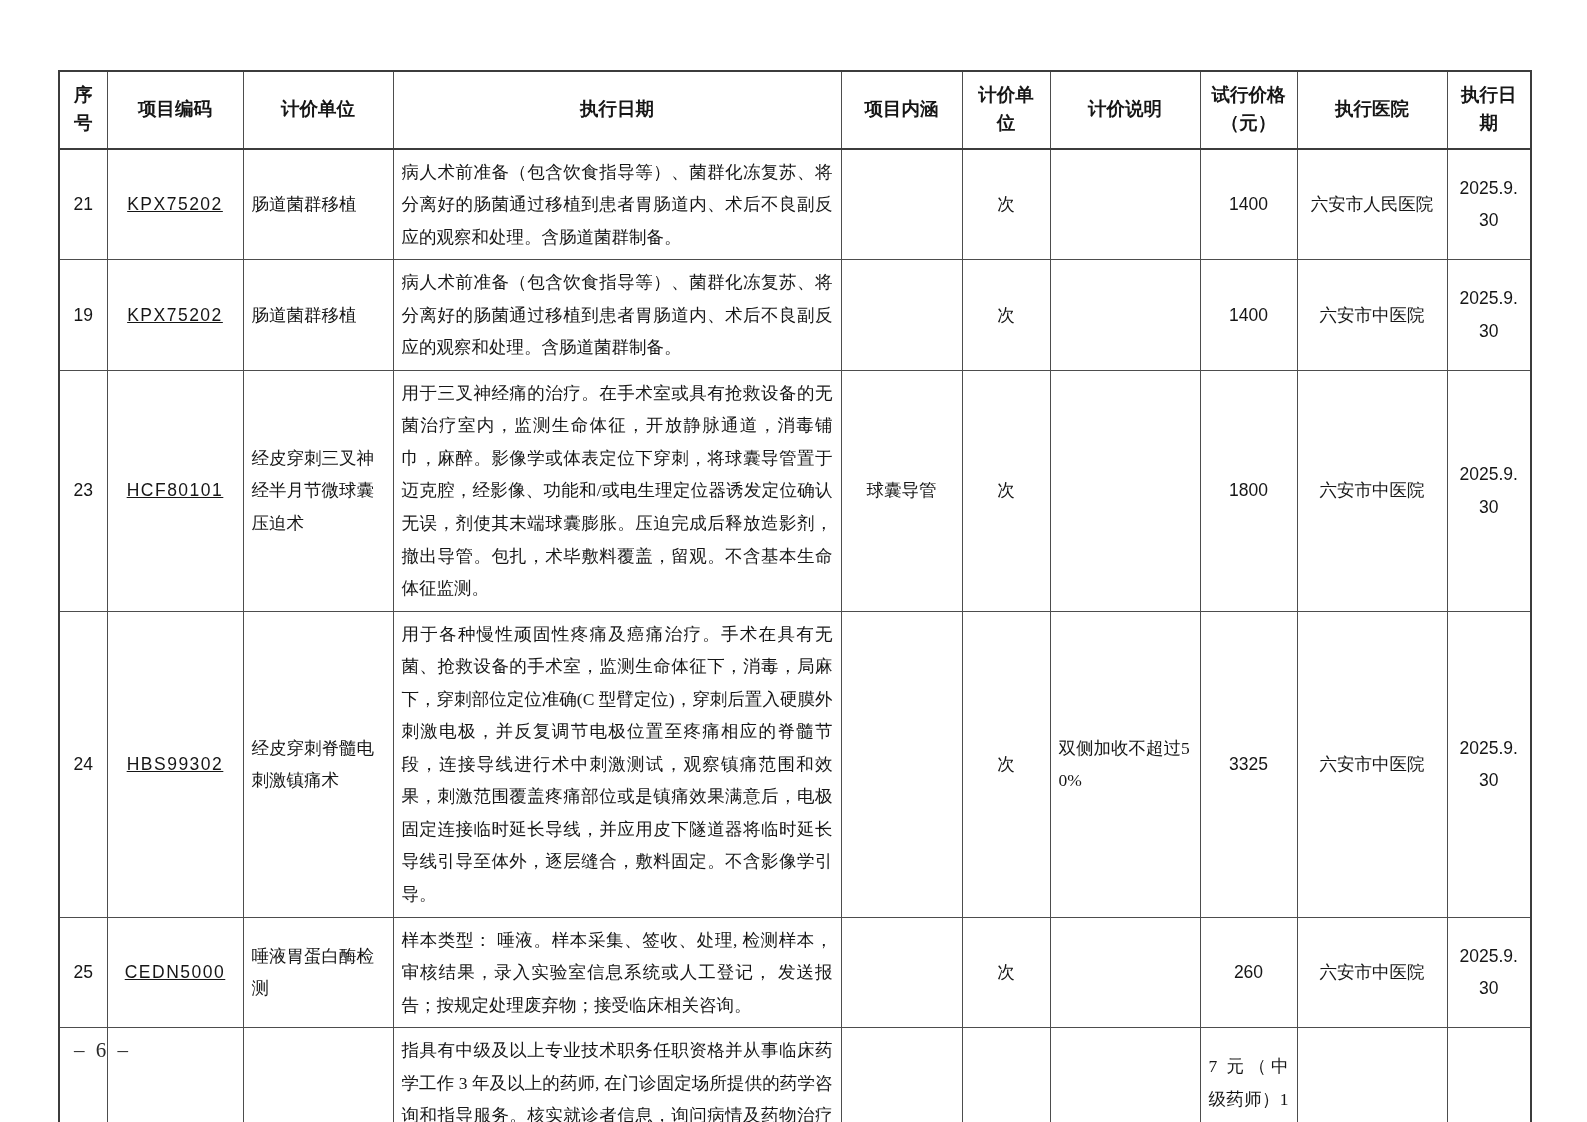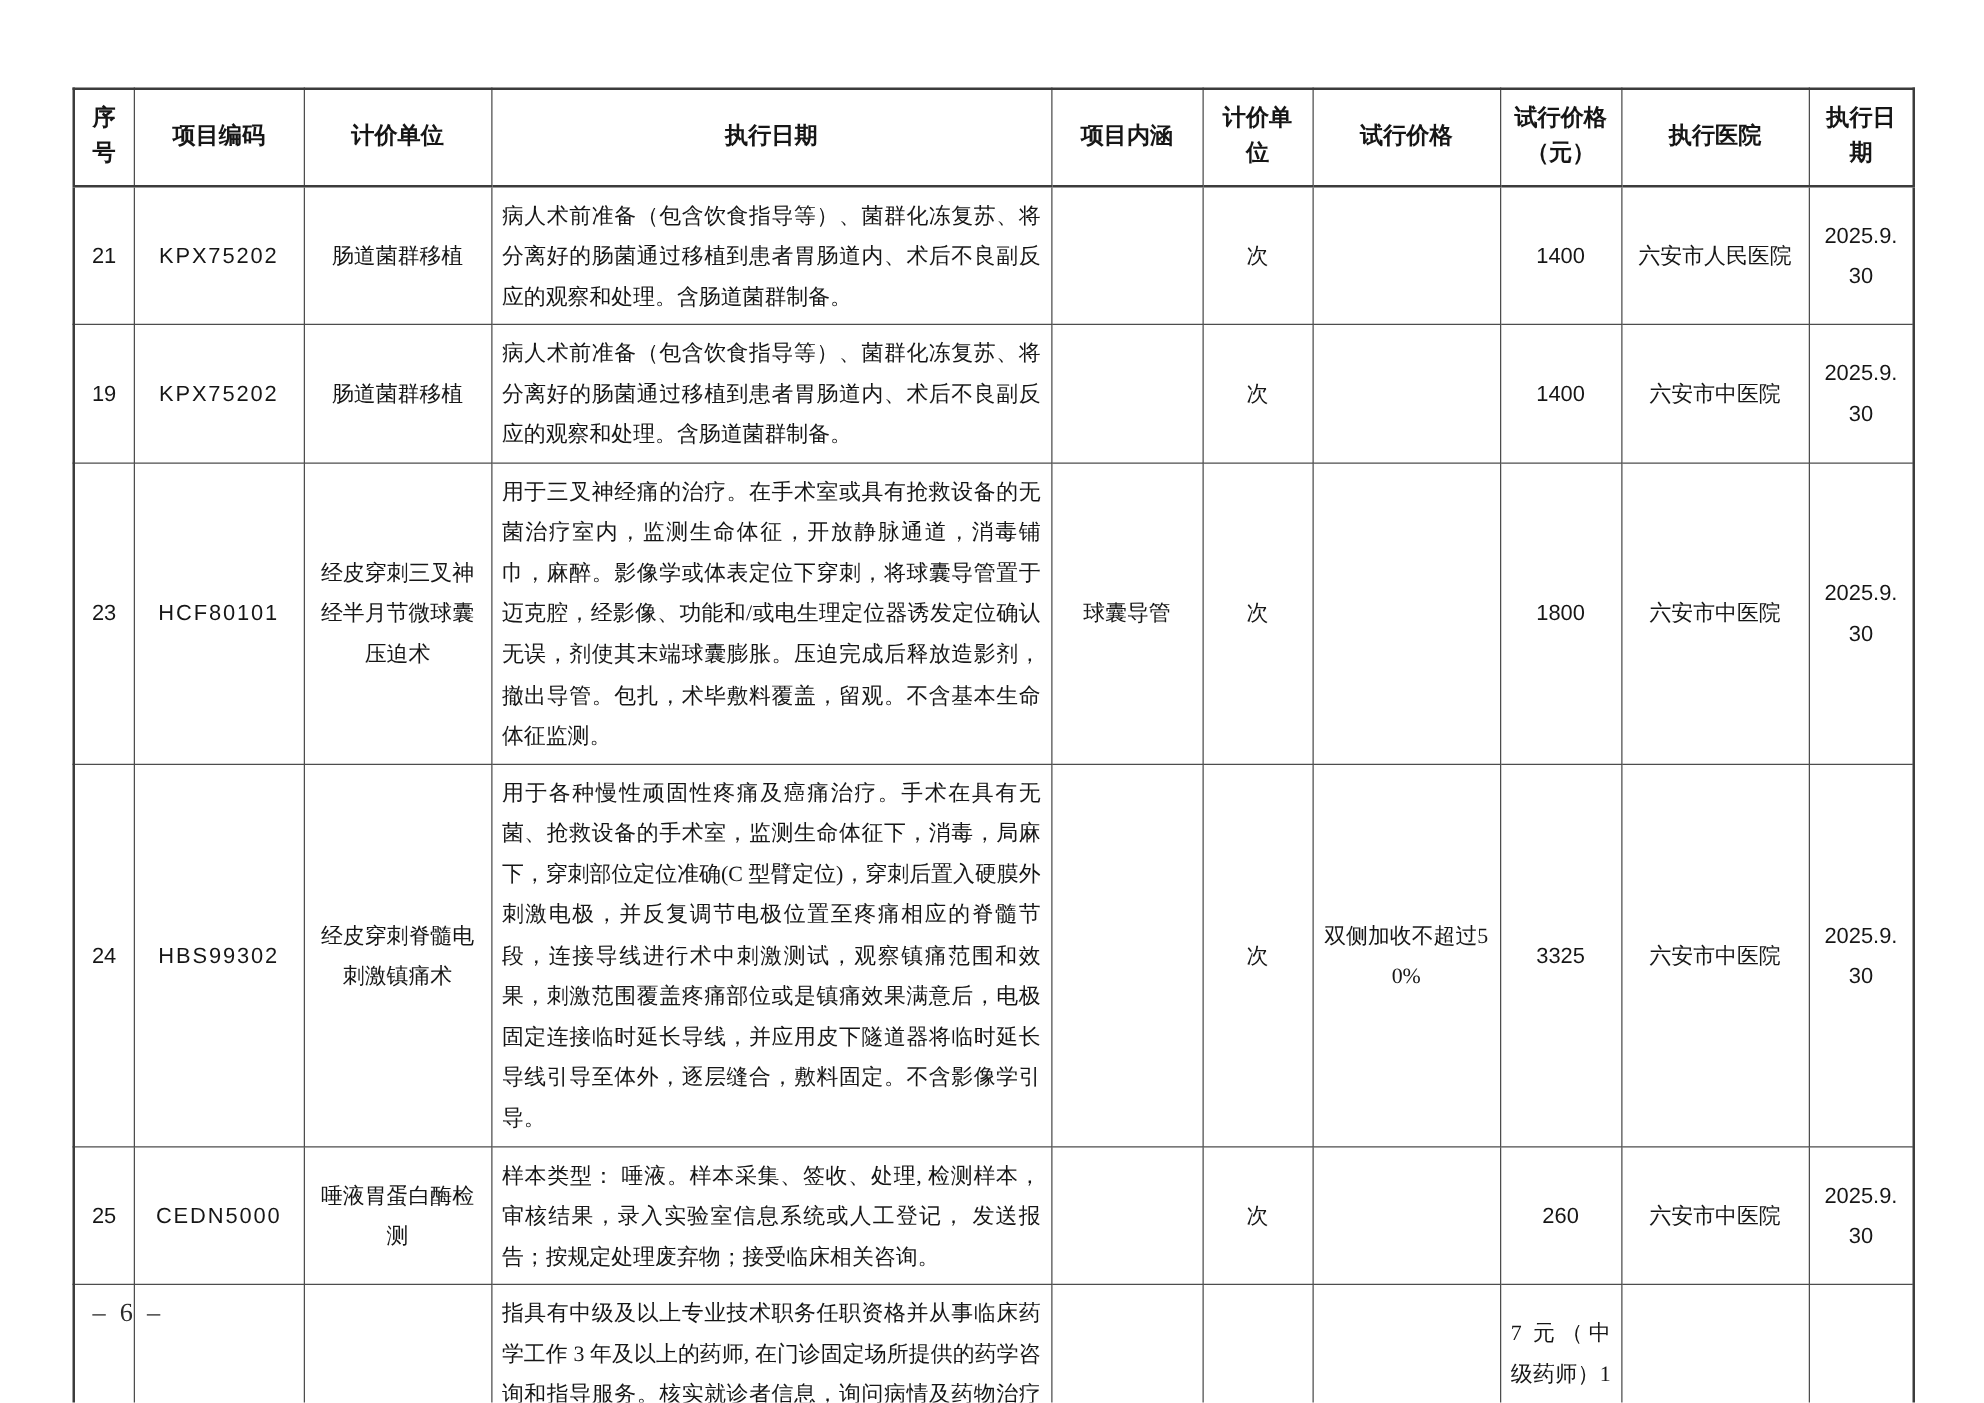--- a/index.html
+++ b/index.html
@@ -33,28 +33,28 @@
   table.price-table tr.hdr th { border-bottom: 2px solid #3c3c3c; }
   table.price-table tr.hdr th {
     font-weight: bold;
     font-size: 18.5px;
     text-align: center;
     line-height: 1.5;
     padding: 10px 9px;
     height: 68px;
   }
   td.c { text-align: center; }
-  td.l { text-align: center; }
+  td.l { text-align: left; }
   td.j { text-align: justify; text-justify: inter-character; }
   td.content { padding: 8px 13px; }
   td.num, td.code, td.date {
     font-family: "Liberation Sans", "DejaVu Sans", sans-serif;
     font-size: 16.5px;
   }
-  td.code { letter-spacing: 1.5px; }
+  td.code { letter-spacing: 1.5px; text-decoration: underline; }
   td.note { padding: 8px 10px; }
   td.price-text {
     font-size: 17px;
     padding: 8px 10px;
     line-height: 1.9;
   }
   tr.r21 { height: 100px; }
   tr.r22 { height: 95px; }
   tr.r23 { height: 160px; }
   tr.r24 { height: 220px; }
@@ -89,21 +89,21 @@
       <col style="width:84px">
     </colgroup>
     <tbody>
       <tr class="hdr">
         <th>序号</th>
         <th>项目编码</th>
         <th>计价单位</th>
         <th>执行日期</th>
         <th>项目内涵</th>
         <th>计价单位</th>
-        <th>试行价格</th>
+        <th>计价说明</th>
         <th>试行价格（元）</th>
         <th>执行医院</th>
         <th>执行日期</th>
       </tr>
 
       <tr class="r21">
         <td class="c num">21</td>
         <td class="c code">KPX75202</td>
         <td class="l">肠道菌群移植</td>
         <td class="l j content">病人术前准备（包含饮食指导等）、菌群化冻复苏、将分离好的肠菌通过移植到患者胃肠道内、术后不良副反应的观察和处理。含肠道菌群制备。</td>

